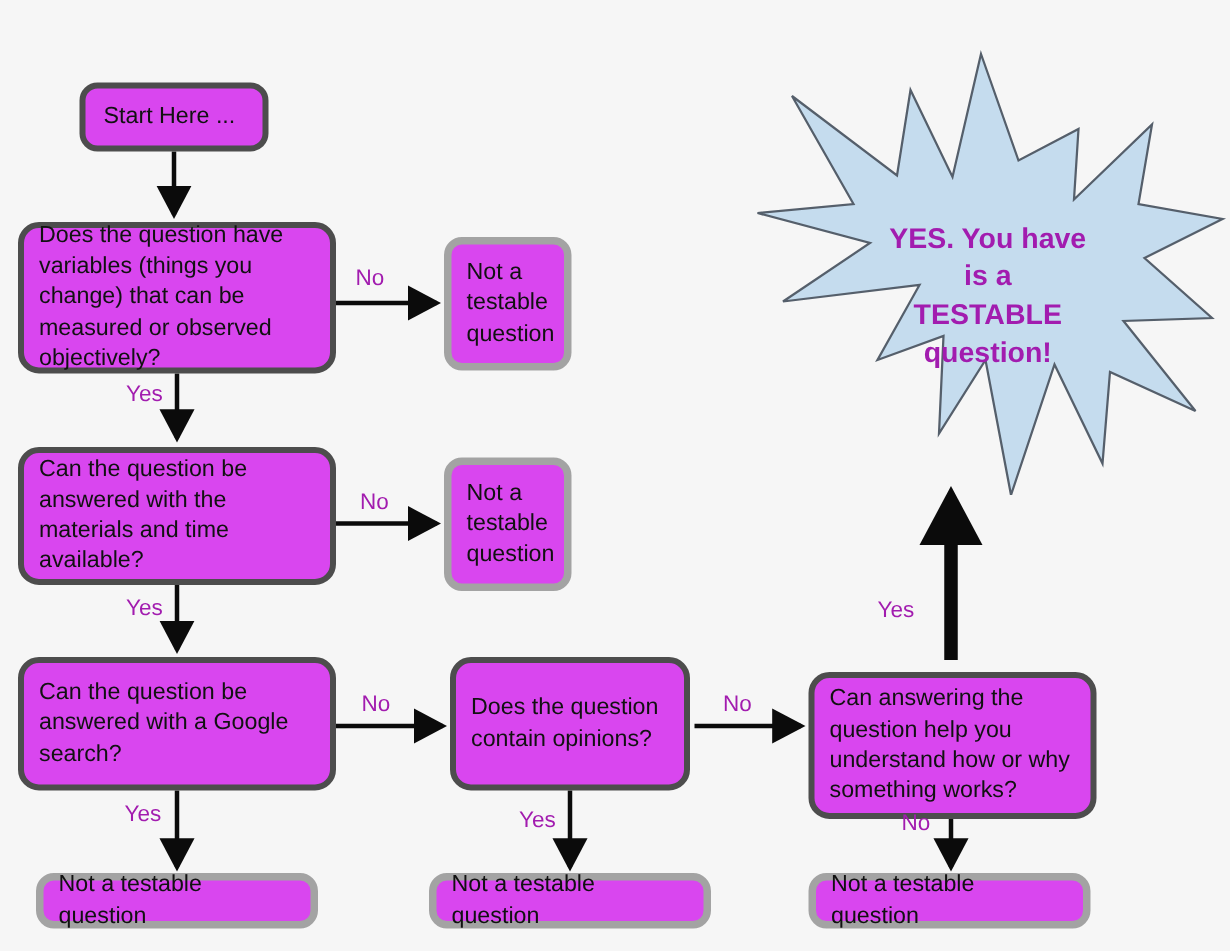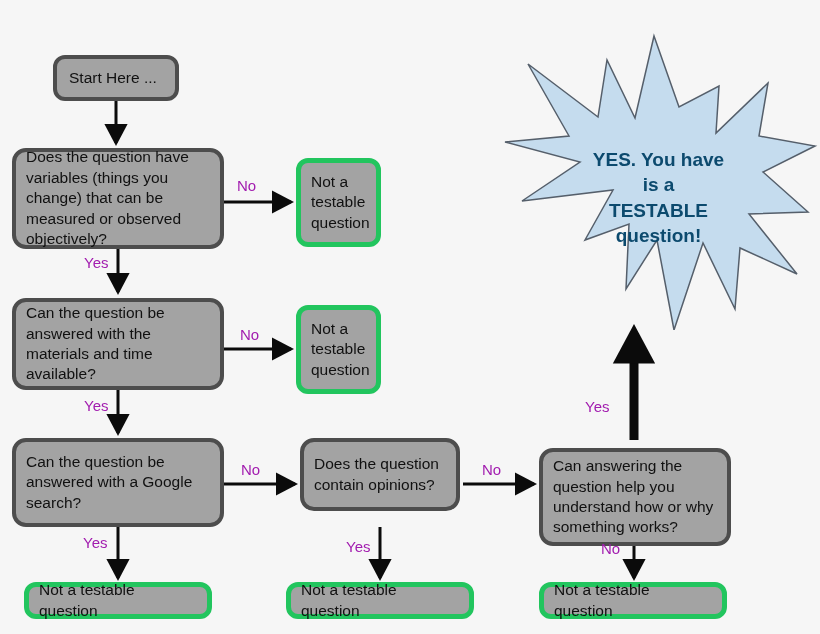--- a/index.html
+++ b/index.html
@@ -13,37 +13,37 @@
     height: 634px;
     background: #f6f6f6;
     font-family: "Liberation Sans", sans-serif;
     overflow: hidden;
   }
 
   
   .node {
     position: absolute;
     box-sizing: border-box;
-    background: #a3a3a3;
+    background: #d946ef;
     display: flex;
     align-items: center;
     color: #111111;
     white-space: pre-line;
   }
   
   .decision {
     border: 4px solid #4d4d4d;
     border-radius: 14px;
     padding: 22px 10px;
     font-size: 15.5px;
     line-height: 1.32;
   }
   
   .terminal {
-    border: 5px solid #22c55e;
+    border: 5px solid #a3a3a3;
     border-radius: 12px;
     padding: 4px 10px;
     font-size: 15.5px;
     line-height: 1.32;
   }
   .start {
     border: 4px solid #4d4d4d;
     border-radius: 12px;
     padding: 4px 12px;
     font-size: 15.5px;
@@ -79,21 +79,21 @@
   #burst-svg { display: block; }
   #burst-text {
     position: absolute;
     left: 0;
     top: 117px;
     width: 323px;
     text-align: center;
     font-size: 19px;
     font-weight: bold;
     line-height: 1.33;
-    color: #0c4a6e;
+    color: #a21caf;
     white-space: pre-line;
   }
 </style>
 </head>
 <body>
 
 <div id="canvas">
 
   <svg id="edges" viewBox="0 0 820 634" xmlns="http://www.w3.org/2000/svg">
     <defs>
@@ -197,21 +197,21 @@
 testable
 question</span>
   </div>
 
   <div class="node decision" style="left:12px; top:438px; width:212px; height:89px;">
     <span>Can the question be
 answered with a Google
 search?</span>
   </div>
 
-  <div class="node decision" style="left:300px; top:438px; width:160px; height:73px;align-items:center;">
+  <div class="node decision" style="left:300px; top:438px; width:160px; height:89px;align-items:center;">
     <span>Does the question
 contain opinions?</span>
   </div>
 
   <div class="node decision" style="left:539px; top:448px; width:192px; height:98px;">
     <span>Can answering the
 question help you
 understand how or why
 something works?</span>
   </div>

